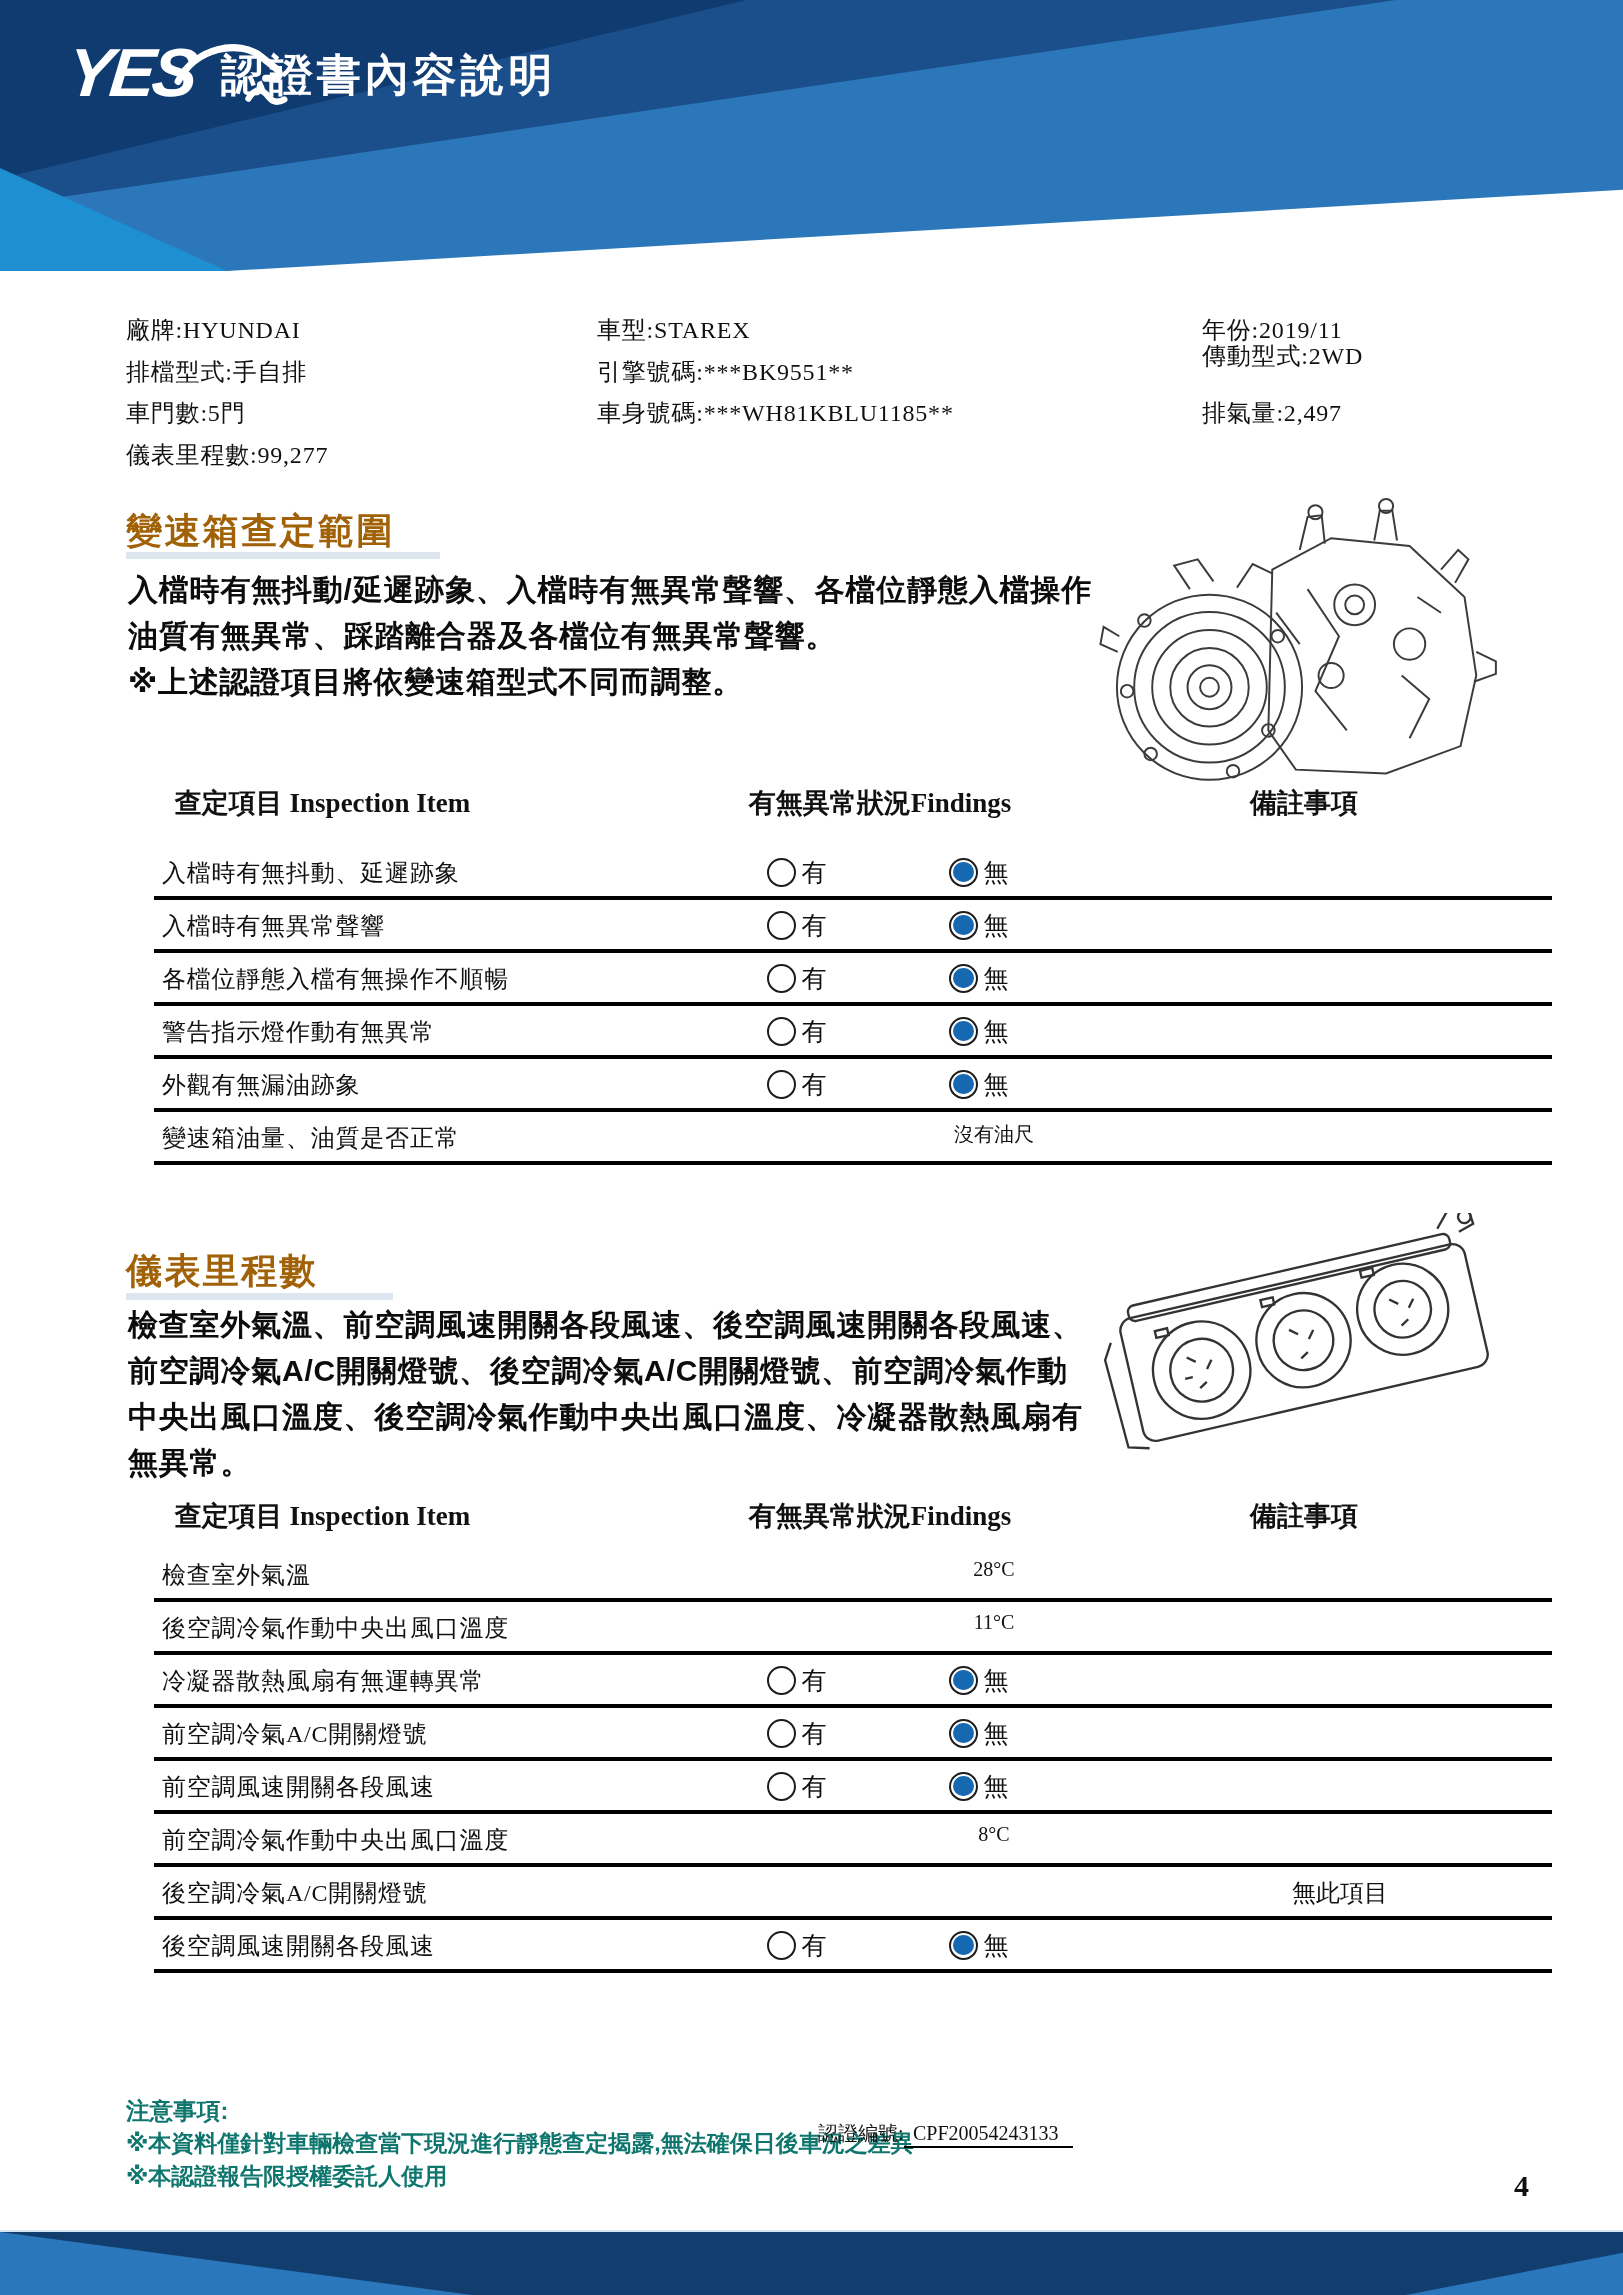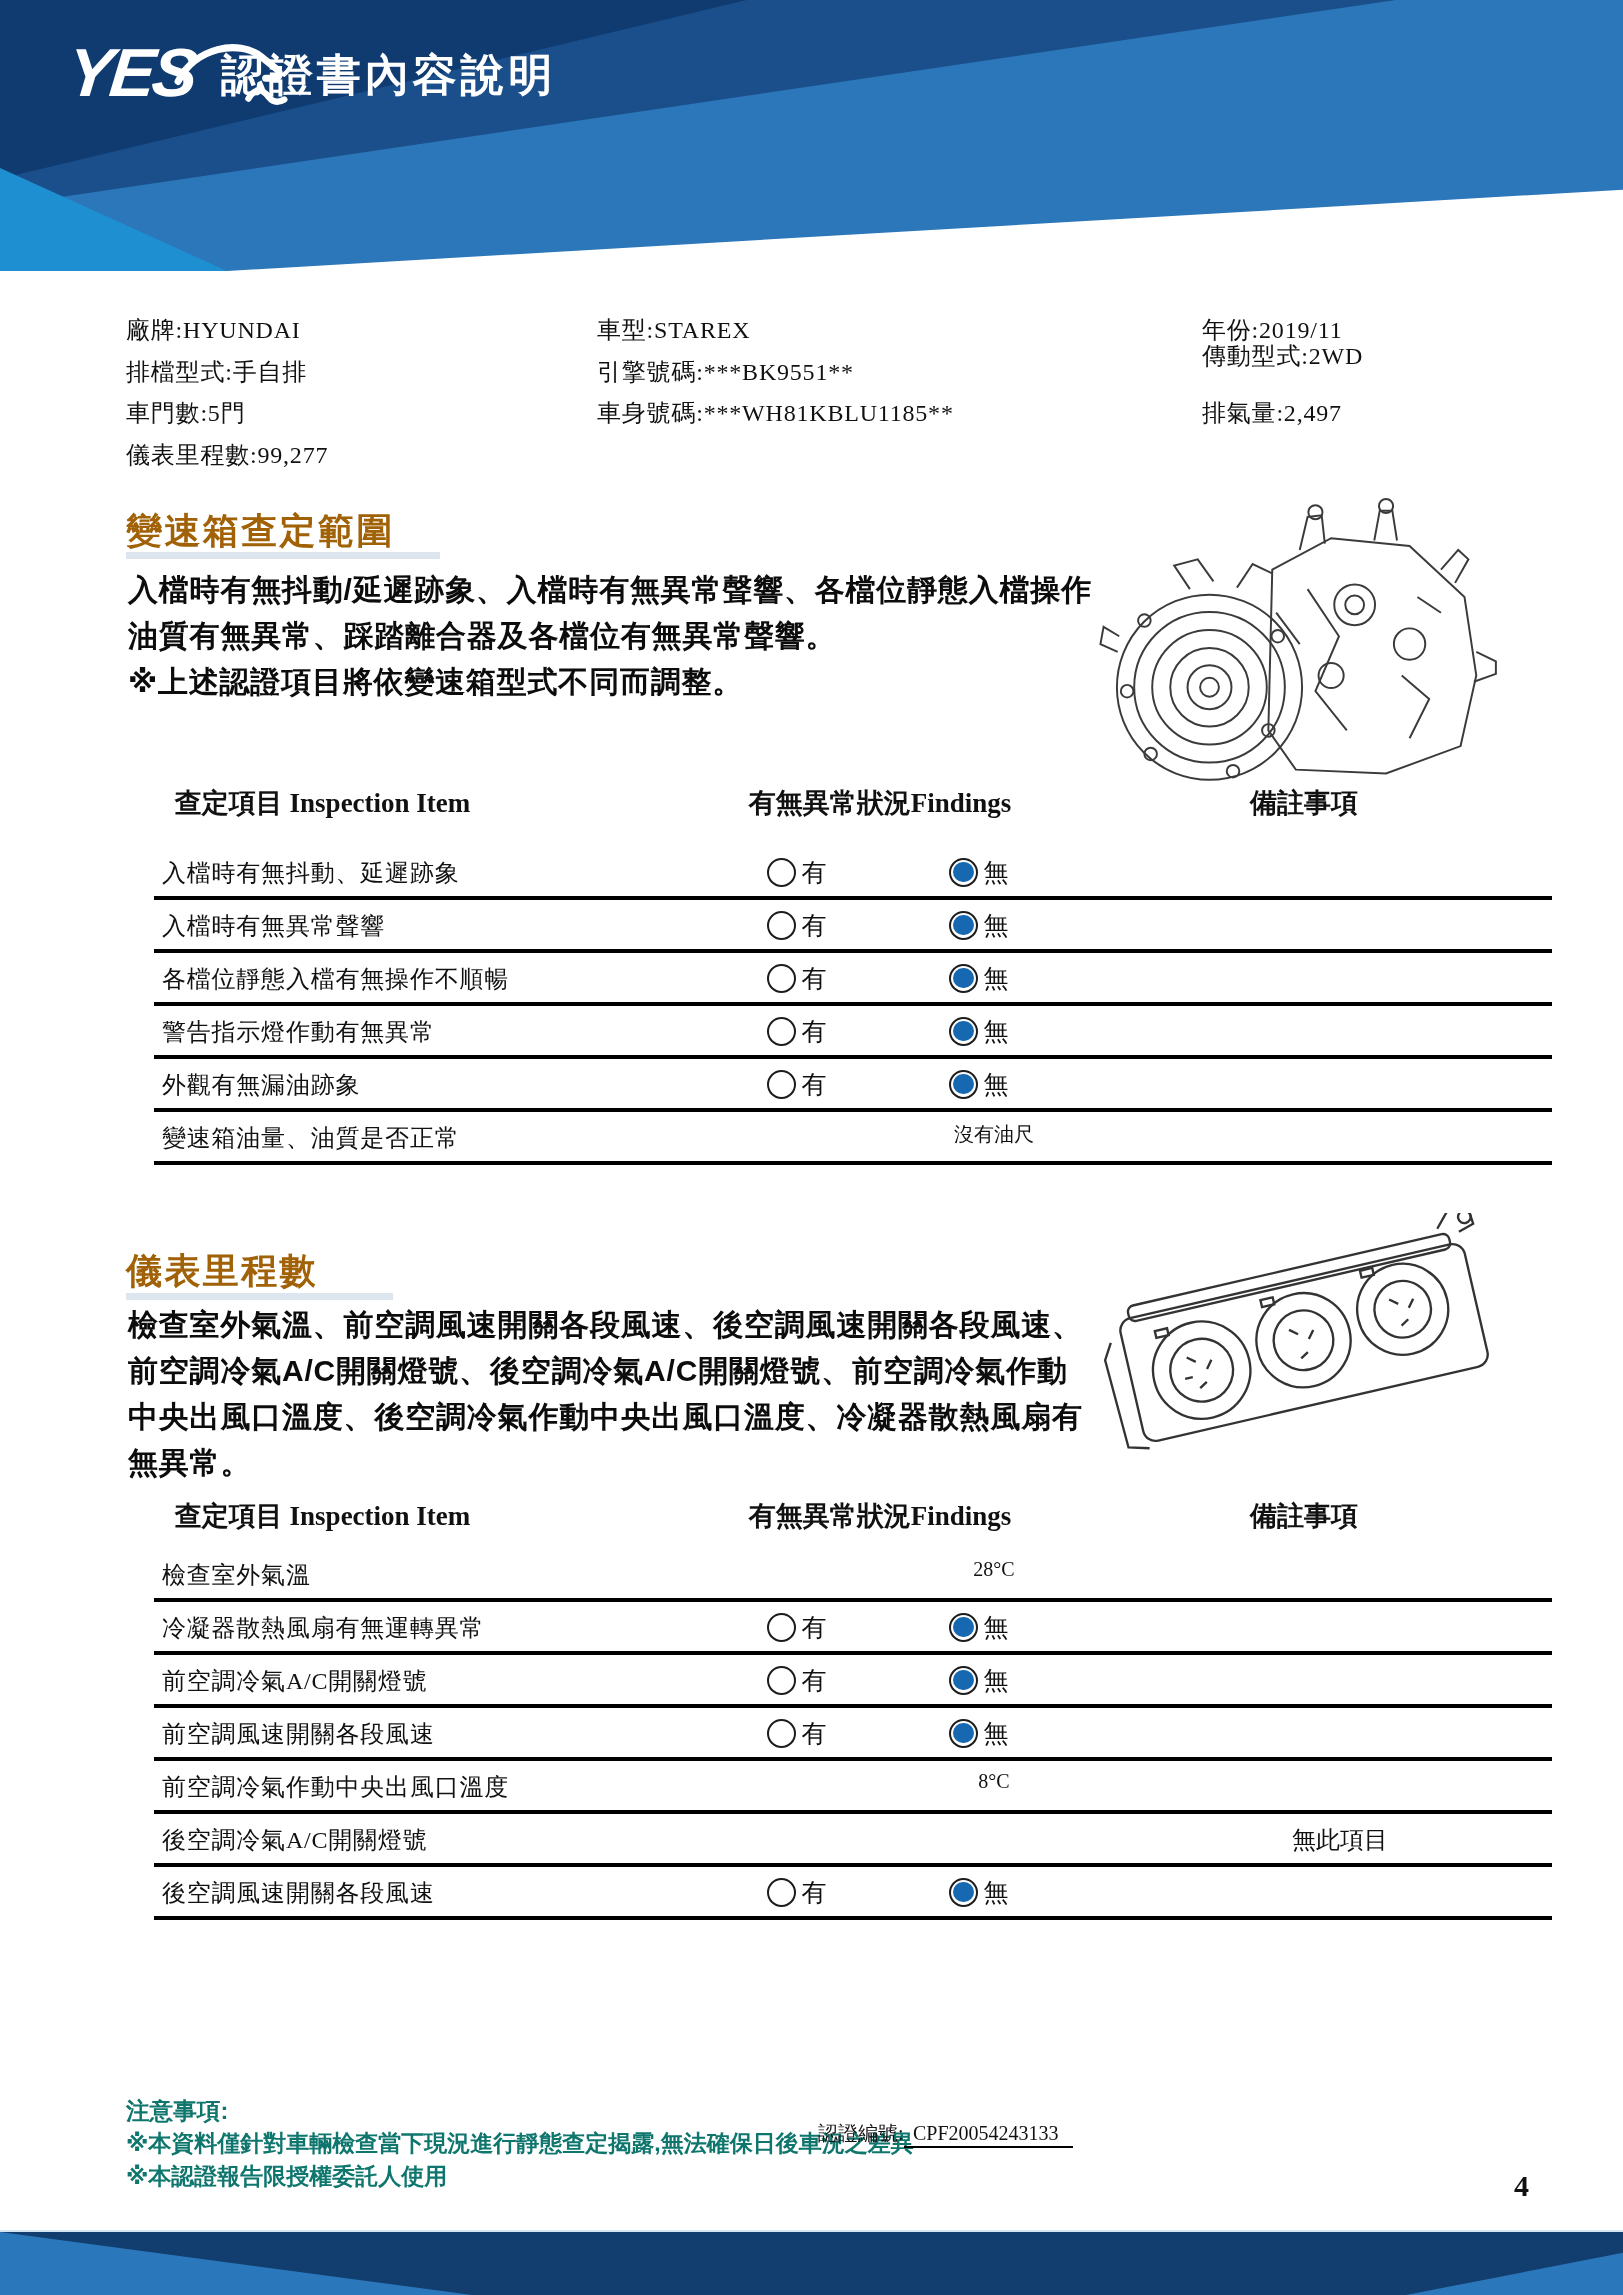--- a/index.html
+++ b/index.html
@@ -239,20 +239,24 @@
     <div class="th th2">有無異常狀況Findings</div>
     <div class="th th3">備註事項</div>
   </div>
 
   <div class="trows" style="top:1549px">
     <div class="trow">
       <span class="tlabel">檢查室外氣溫</span>
       <span class="val">28°C</span>
     </div>
     <div class="trow">
+      <span class="tlabel">後空調冷氣作動中央出風口溫度</span>
+      <span class="val">11°C</span>
+    </div>
+    <div class="trow">
       <span class="tlabel">冷凝器散熱風扇有無運轉異常</span>
       <span class="rwrap ry">
           <span class="radio"></span>
           <span class="rtxt">有</span>
         </span>
       <span class="rwrap rn">
           <span class="radio sel"></span>
           <span class="rtxt">無</span>
         </span>
     </div>

